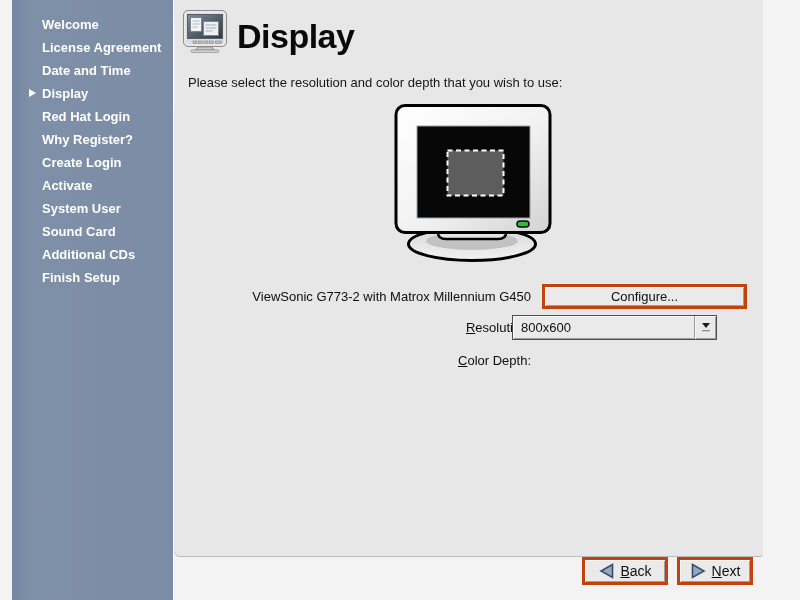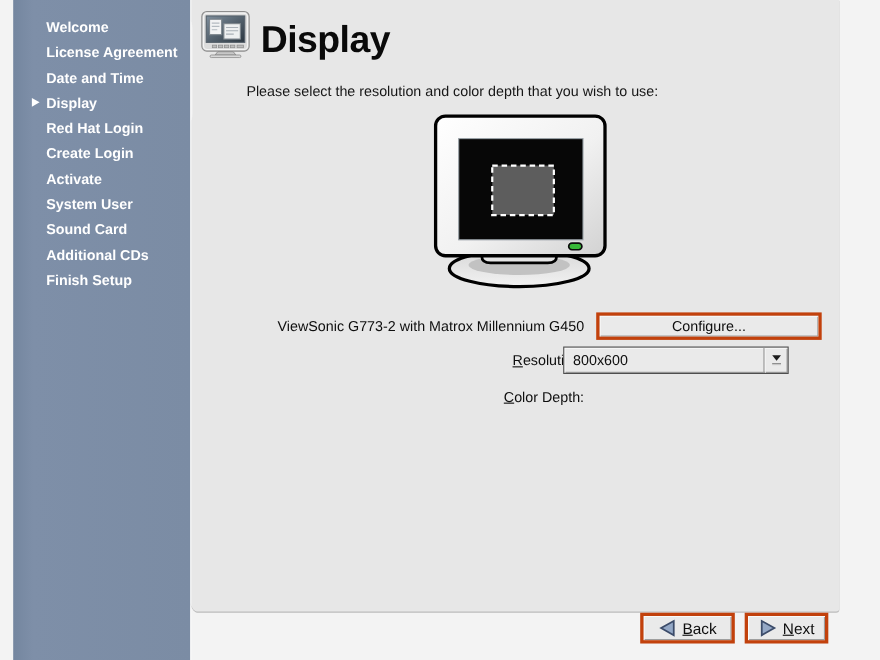--- a/index.html
+++ b/index.html
@@ -22,21 +22,21 @@
   .sheet { position:absolute; left:163px; top:0; width:600px; height:556px;
            background:#e7e7e7;
            border-bottom-left-radius:16px 100px; border-bottom-right-radius:3px;
            box-shadow:0 1px 0 rgba(120,120,120,.45); }
   .pill  { position:absolute; left:163px; top:18px; width:12px; height:93px;
            background:#f3f3f3; border-radius:7px 3px 3px 7px / 22px 8px 8px 22px; }
 
   .hdr-icon { position:absolute; left:182px; top:9px; width:46px; height:44px; }
   .page-title { position:absolute; left:237px; top:17px; font-size:34px; font-weight:bold;
                 color:#0a0a0a; letter-spacing:-0.5px; }
-  .subtitle { position:absolute; left:188px; top:75px; font-size:13px; color:#161616;margin-left:36px; }
+  .subtitle { position:absolute; left:188px; top:75px; font-size:13px; color:#161616; }
 
   .monitor { position:absolute; left:392px; top:103px; width:164px; height:160px; }
 
   
   .row-label { position:absolute; right:269px; height:25px; line-height:25px;
                font-size:13px; color:#0e0e0e; white-space:nowrap; }
   .u { text-decoration:underline; }
 
   .gtk-btn { position:absolute; background:#eaeaea; border:3px solid #c2410c;
              box-shadow:inset 1px 1px 0 #fafafa, inset -1px -1px 0 #9e9e9e;
@@ -67,20 +67,21 @@
   <div class="sheet"></div>
   <div class="pill"></div>
 
   <div class="sidebar">
     <div class="side-list">
       <div class="side-item"><span>Welcome</span></div>
       <div class="side-item"><span>License Agreement</span></div>
       <div class="side-item"><span>Date and Time</span></div>
       <div class="side-item"><span class="cur-arrow"></span><span>Display</span></div>
       <div class="side-item"><span>Red Hat Login</span></div>
+      <div class="side-item"><span>Why Register?</span></div>
       <div class="side-item"><span>Create Login</span></div>
       <div class="side-item"><span>Activate</span></div>
       <div class="side-item"><span>System User</span></div>
       <div class="side-item"><span>Sound Card</span></div>
       <div class="side-item"><span>Additional CDs</span></div>
       <div class="side-item"><span>Finish Setup</span></div>
     </div>
   </div>
 
   <svg class="hdr-icon" viewBox="0 0 46 44">

